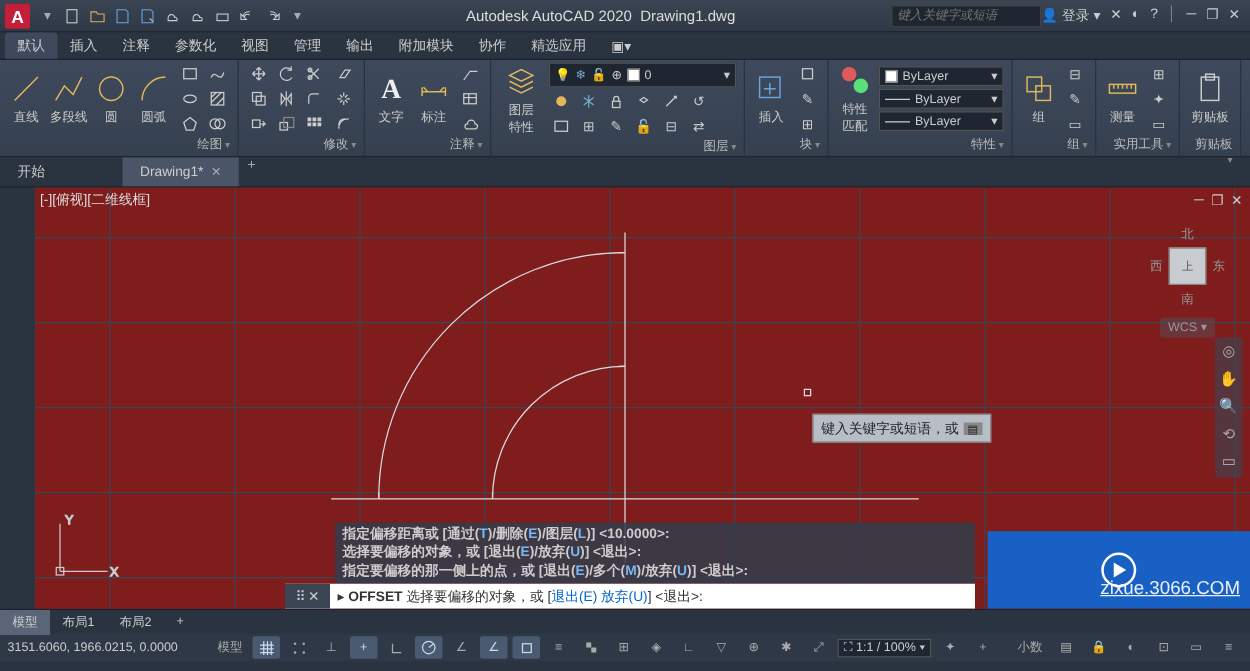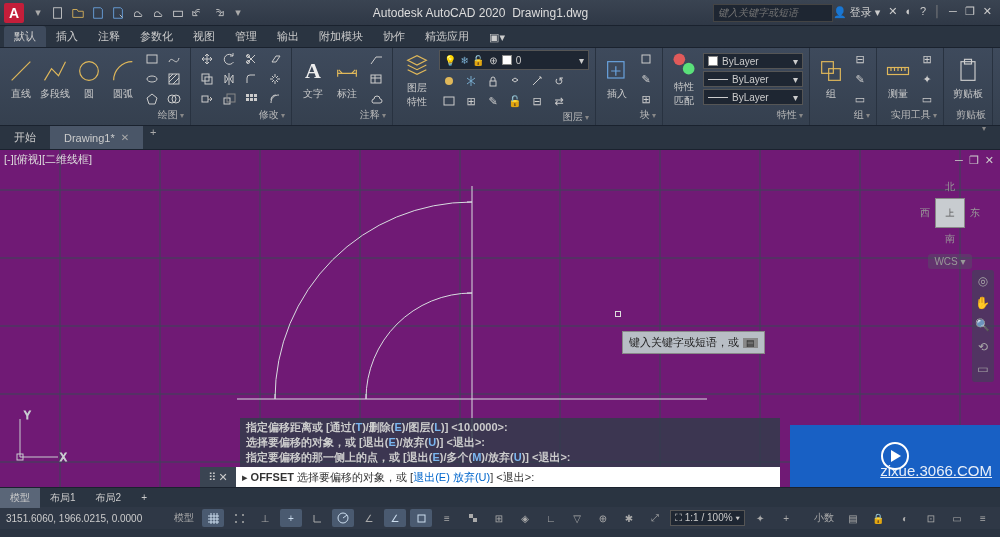--- a/index.html
+++ b/index.html
@@ -26,24 +26,24 @@
 .bigbtn .lbl { font-size:10px; }
 .smgrid { display:grid; grid-template-columns:repeat(3,20px); grid-auto-rows:18px; gap:2px; }
 .smgrid.cols2 { grid-template-columns:repeat(2,20px); }
 .smbtn { width:20px; height:18px; display:flex; align-items:center; justify-content:center; cursor:pointer; color:#ccc; }
 .smbtn svg { width:14px; height:14px; }
 .layer-combo { height:20px; background:#1e2632; border:1px solid #555; display:flex; align-items:center; padding:0 4px; font-size:10px; color:#ccc; gap:4px; }
 .prop-combo { height:16px; background:#1e2632; border:1px solid #555; display:flex; align-items:center; padding:0 4px; font-size:10px; color:#ccc; min-width:100px; justify-content:space-between; margin:1px 0; }
 .swatch { width:10px; height:10px; background:#fff; border:1px solid #888; }
 .doc-tabs { height:24px; background:#2a3441; display:flex; border-bottom:1px solid #1a222e; }
 .dtab { padding:4px 14px; color:#ccc; font-size:11px; cursor:pointer; display:flex; align-items:center; gap:6px; }
-.dtab.active { background:#4a5668; }
+.dtab.active { background:#4a5668;margin-left:48px; }
 .dtab .close { color:#aaa; font-size:10px; }
 .addtab { width:20px; color:#aaa; text-align:center; cursor:pointer; }
-.viewport { position:relative; height:337px; background:#701a75; overflow:hidden; }
+.viewport { position:relative; height:337px; background:#7f1d1d; overflow:hidden;margin-left:28px; }
 .vp-label { position:absolute; top:2px; left:4px; color:#ddd; font-size:11px; z-index:5; }
 .vp-controls { position:absolute; top:4px; right:6px; display:flex; gap:6px; color:#ccc; font-size:11px; z-index:5; }
 .drawing-svg { position:absolute; top:0; left:0; }
 .viewcube { position:absolute; top:30px; right:20px; width:60px; text-align:center; font-size:10px; color:#999; z-index:5; }
 .vc-cube { width:30px; height:30px; background:#c8ccd0; margin:4px auto; display:flex; align-items:center; justify-content:center; color:#555; font-size:9px; border:1px solid #888; }
 .vc-wcs { margin-top:8px; padding:2px 6px; background:rgba(80,90,100,.4); border-radius:3px; display:inline-block; }
 .navbar { position:absolute; top:120px; right:6px; width:22px; background:rgba(60,70,85,.6); border-radius:3px; display:flex; flex-direction:column; align-items:center; padding:4px 0; gap:6px; z-index:5; }
 .navbar div { width:16px; height:16px; color:#aaa; cursor:pointer; font-size:12px; text-align:center; }
 .cursor-box { position:absolute; width:6px; height:6px; border:1px solid #ddd; z-index:6; }
 .tooltip { position:absolute; background:#b8bec5; color:#222; font-size:11px; padding:3px 6px; border:1px solid #888; z-index:7; }

